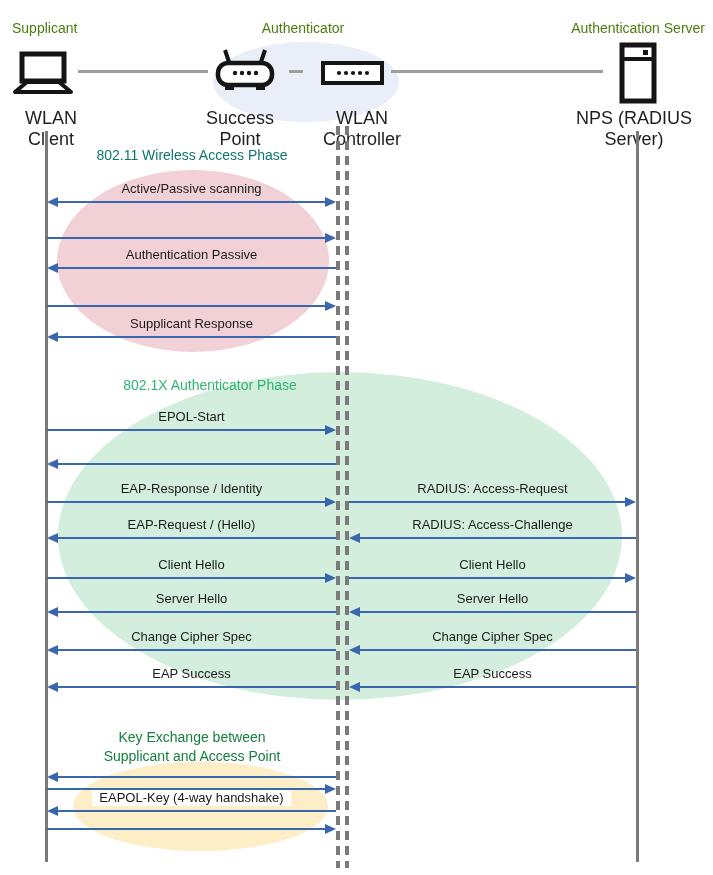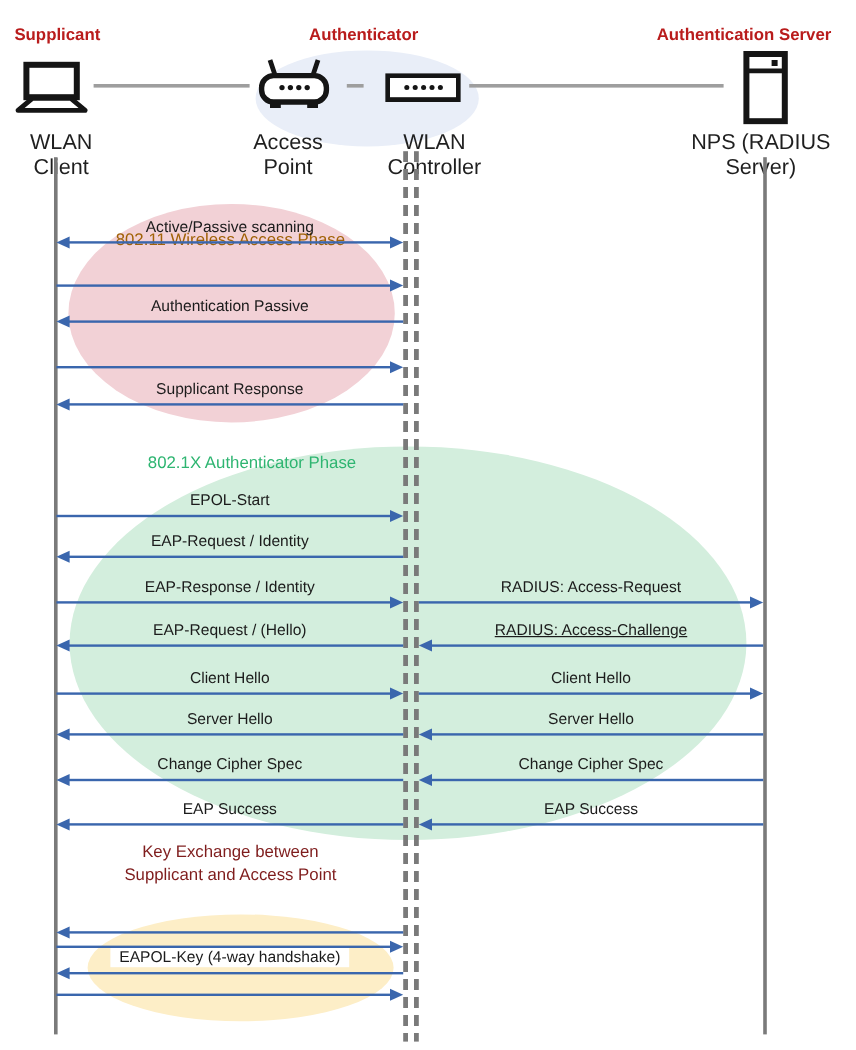--- a/index.html
+++ b/index.html
@@ -3,44 +3,44 @@
 <meta charset="utf-8">
 <style>
   html,body{margin:0;padding:0;background:#fff;}
   body{width:713px;height:875px;position:relative;font-family:"Liberation Sans",sans-serif;color:#1c1c1c;overflow:hidden;}
   .abs{position:absolute;}
   .ellipse{position:absolute;border-radius:50%;}
   #authenticator-ellipse{left:213px;top:42px;width:186px;height:80px;background:#e9eef8;}
   #phase1-ellipse{left:57px;top:170px;width:272px;height:182px;background:#f2d1d6;}
   #phase2-ellipse{left:58px;top:372px;width:564px;height:328px;background:#d3eedd;}
   #phase3-ellipse{left:73px;top:762px;width:255px;height:89px;background:#fdeec7;}
-  .role-label{position:absolute;top:20px;font-size:14px;color:#b91c1c;font-weight:bold;}
+  .role-label{position:absolute;top:20px;font-size:14px;color:#4d7c0f;}
   #role-supplicant{left:12px;}
   #role-authenticator{left:230px;width:146px;text-align:center;}
-  #role-auth-server{left:535px;width:170px;text-align:center;}
+  #role-auth-server{left:535px;width:170px;text-align:right;}
   .device-label{position:absolute;top:108px;font-size:18px;color:#1f1f1f;text-align:center;}
   #dev-client{left:0px;width:102px;}
   #dev-ap{left:190px;width:100px;}
   #dev-controller{left:307px;width:110px;}
   #dev-nps{left:558px;width:152px;}
   .connector{position:absolute;top:70px;height:3px;background:#9e9e9e;}
   #conn-1{left:78px;width:130px;}
   #conn-dash{left:289px;width:14px;}
   #conn-2{left:391px;width:212px;}
   .lifeline{position:absolute;top:131px;height:731px;width:3px;background:#7a7a7a;}
   #lifeline-client{left:45px;}
   #lifeline-server{left:636px;}
   .lifeline-dashed{position:absolute;top:126px;height:742px;width:4px;
     background:repeating-linear-gradient(to bottom,#7a7a7a 0 9px,transparent 9px 15px);}
   #lifeline-ctrl-a{left:336px;}
   #lifeline-ctrl-b{left:345px;}
   .phase-title{position:absolute;font-size:14px;text-align:center;white-space:pre-line;line-height:19px;}
-  #phase1-title{left:42px;top:146px;width:300px;color:#a16207;margin-top:44px;}
+  #phase1-title{left:42px;top:146px;width:300px;color:#0f766e;}
   #phase2-title{left:60px;top:376px;width:300px;color:#2eb571;}
-  #phase3-title{left:42px;top:700px;width:300px;color:#7f1d1d;}
+  #phase3-title{left:42px;top:728px;width:300px;color:#15803d;}
   .msg-label{position:absolute;height:16px;font-size:13px;line-height:16px;text-align:center;color:#1b1b1b;}
   .msg-line{position:absolute;height:2px;background:#3a66ad;}
   .head{position:absolute;width:0;height:0;border-top:5px solid transparent;border-bottom:5px solid transparent;}
   .head.r{border-left:11px solid #3a66ad;}
   .head.l{border-right:11px solid #3a66ad;}
   .icon{position:absolute;}
   #icon-laptop{left:12px;top:50px;}
   #icon-ap{left:214px;top:46px;}
   #icon-controller{left:321px;top:61px;}
   #icon-server{left:619px;top:42px;}
@@ -84,21 +84,21 @@
   <circle cx="39" cy="12" r="2.1" fill="#151515"></circle>
   <circle cx="46" cy="12" r="2.1" fill="#151515"></circle>
 </svg>
 <svg class="icon" id="icon-server" width="38" height="62" viewBox="0 0 38 62">
   <rect x="3" y="3" width="32" height="56" fill="#fff" stroke="#151515" stroke-width="5"></rect>
   <line x1="3" y1="17" x2="35" y2="17" stroke="#151515" stroke-width="4"></line>
   <rect x="24" y="8" width="5" height="5" fill="#151515"></rect>
 </svg>
 
 <div class="device-label" id="dev-client">WLAN Client</div>
-<div class="device-label" id="dev-ap">Access Point</div>
+<div class="device-label" id="dev-ap">Success Point</div>
 <div class="device-label" id="dev-controller">WLAN Controller</div>
 <div class="device-label" id="dev-nps">NPS (RADIUS Server)</div>
 
 <div class="lifeline" id="lifeline-client"></div>
 <div class="lifeline-dashed" id="lifeline-ctrl-a"></div>
 <div class="lifeline-dashed" id="lifeline-ctrl-b"></div>
 <div class="lifeline" id="lifeline-server"></div>
 
 <div class="phase-title" id="phase1-title">802.11 Wireless Access Phase</div>
 <div class="phase-title" id="phase2-title">802.1X Authenticator Phase</div>
@@ -116,33 +116,32 @@
     <div class="msg-line" style="left: 56px; width: 280px; top: 267px;"></div>
     <div class="head l" style="left: 47px; top: 263px;"></div>
     <div class="msg-line" style="left: 47px; width: 280px; top: 305px;"></div>
     <div class="head r" style="left: 325px; top: 301px;"></div>
     <div class="msg-label" style="left: 47px; width: 289px; top: 316px;">Supplicant Response</div>
     <div class="msg-line" style="left: 56px; width: 280px; top: 336px;"></div>
     <div class="head l" style="left: 47px; top: 332px;"></div>
     <div class="msg-label" style="left: 47px; width: 289px; top: 409px;">EPOL-Start</div>
     <div class="msg-line" style="left: 47px; width: 280px; top: 429px;"></div>
     <div class="head r" style="left: 325px; top: 425px;"></div>
-    <div class="msg-label" style="left: 47px; width: 289px; top: 443px;">EAP-Request / Identity</div>
     <div class="msg-line" style="left: 56px; width: 280px; top: 463px;"></div>
     <div class="head l" style="left: 47px; top: 459px;"></div>
     <div class="msg-label" style="left: 47px; width: 289px; top: 481px;">EAP-Response / Identity</div>
     <div class="msg-line" style="left: 47px; width: 280px; top: 501px;"></div>
     <div class="head r" style="left: 325px; top: 497px;"></div>
     <div class="msg-label" style="left: 349px; width: 287px; top: 481px;">RADIUS: Access-Request</div>
     <div class="msg-line" style="left: 349px; width: 278px; top: 501px;"></div>
     <div class="head r" style="left: 625px; top: 497px;"></div>
     <div class="msg-label" style="left: 47px; width: 289px; top: 517px;">EAP-Request / (Hello)</div>
     <div class="msg-line" style="left: 56px; width: 280px; top: 537px;"></div>
     <div class="head l" style="left: 47px; top: 533px;"></div>
-    <div class="msg-label" style="left: 349px; width: 287px; top: 517px; text-decoration: underline;">RADIUS: Access-Challenge</div>
+    <div class="msg-label" style="left: 349px; width: 287px; top: 517px;">RADIUS: Access-Challenge</div>
     <div class="msg-line" style="left: 358px; width: 278px; top: 537px;"></div>
     <div class="head l" style="left: 349px; top: 533px;"></div>
     <div class="msg-label" style="left: 47px; width: 289px; top: 557px;">Client Hello</div>
     <div class="msg-line" style="left: 47px; width: 280px; top: 577px;"></div>
     <div class="head r" style="left: 325px; top: 573px;"></div>
     <div class="msg-label" style="left: 349px; width: 287px; top: 557px;">Client Hello</div>
     <div class="msg-line" style="left: 349px; width: 278px; top: 577px;"></div>
     <div class="head r" style="left: 625px; top: 573px;"></div>
     <div class="msg-label" style="left: 47px; width: 289px; top: 591px;">Server Hello</div>
     <div class="msg-line" style="left: 56px; width: 280px; top: 611px;"></div>

